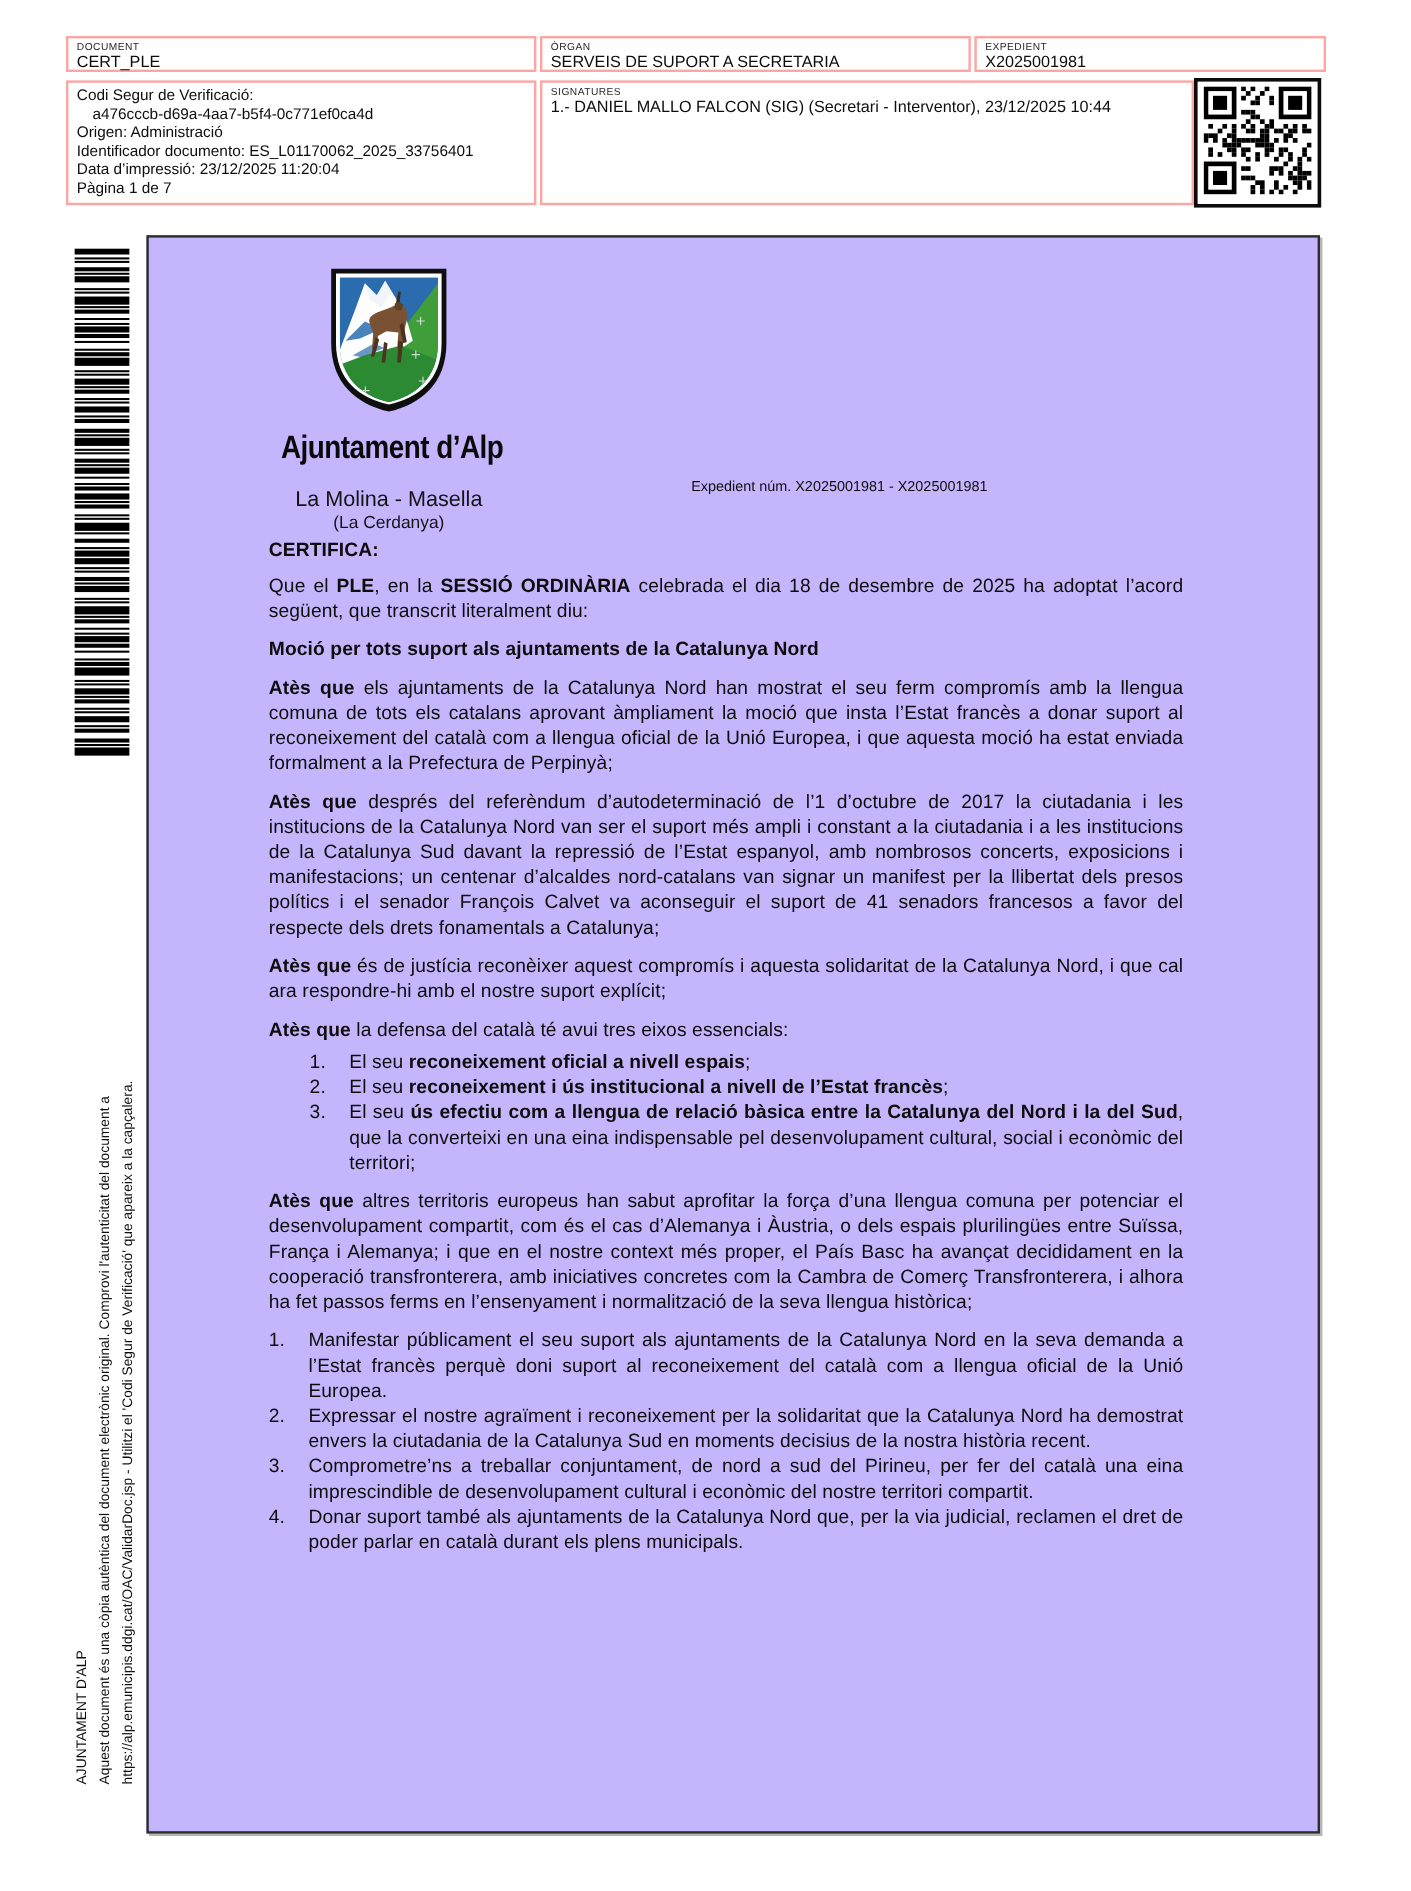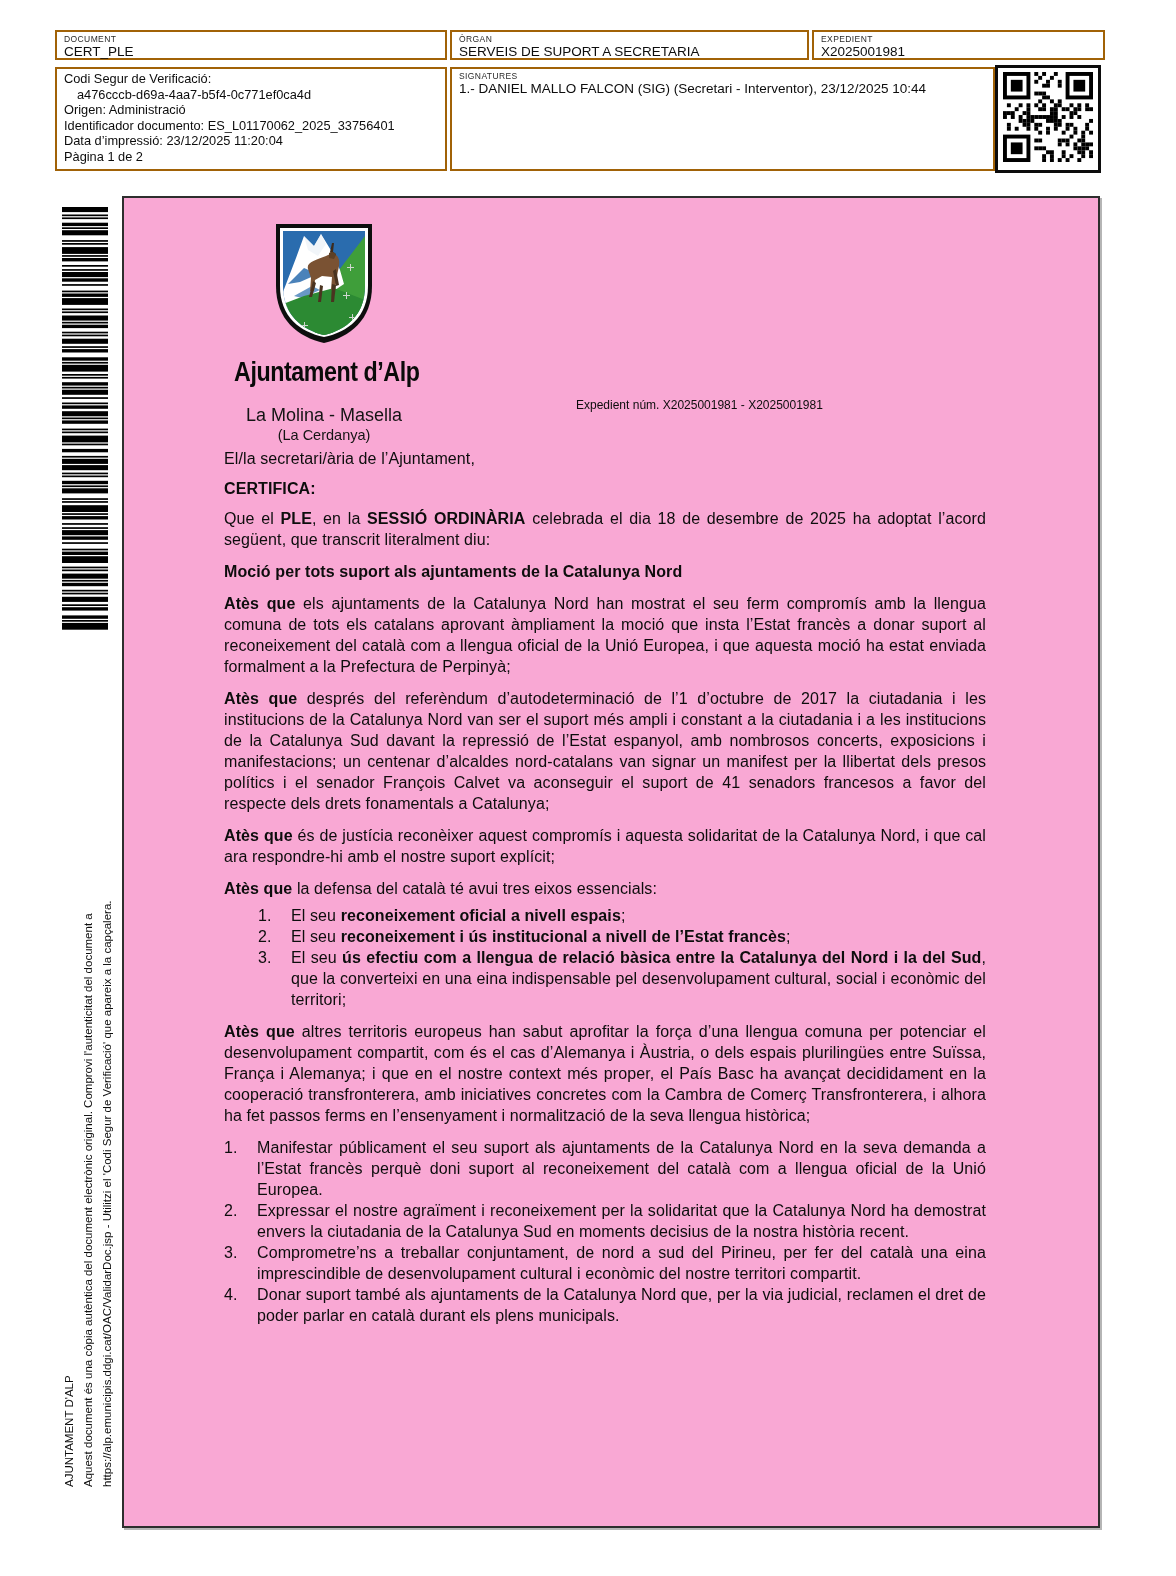--- a/index.html
+++ b/index.html
@@ -1,29 +1,29 @@
 <!DOCTYPE html>
 <html><head>
 <meta charset="utf-8">
 <style>
   html,body{margin:0;padding:0;background:#ffffff;}
   body{width:1176px;height:1576px;position:relative;font-family:"Liberation Sans",sans-serif;color:#111;}
   
-  .hcell{position:absolute;border:2px solid #a16207;background:#fff;padding:2px 7px 1px 7px;box-sizing:border-box;}
+  .hcell{position:absolute;border:2px solid #fca5a5;background:#fff;padding:2px 7px 1px 7px;box-sizing:border-box;}
   .hlabel{font-size:8.5px;letter-spacing:.4px;color:#2a2a2a;line-height:10px;}
   .hvalue{font-size:13.5px;line-height:15px;color:#0d0d0d;}
   .verif{font-size:12.8px;line-height:15.6px;color:#0d0d0d;}
   .verif .ind{padding-left:13px;}
   .qrbox{position:absolute;left:995px;top:65px;width:106px;height:108px;border:3px solid #0c0c0c;box-sizing:border-box;background:#fff;display:flex;align-items:center;justify-content:center;}
   
   .barcode{position:absolute;left:62px;top:207px;width:46px;height:430px;}
   .side-outer{position:absolute;left:60px;top:1487px;width:0;height:0;}
   .side-inner{transform:rotate(-90deg);transform-origin:0 0;width:800px;font-size:11.5px;line-height:19px;color:#0d0d0d;white-space:nowrap;}
   
-  .frame{position:absolute;left:122px;top:196px;width:978px;height:1332px;border:2px solid #2e2e2e;box-sizing:border-box;background:#f9a8d4;box-shadow:2px 2px 0 rgba(120,120,120,.55);padding-left:20px;}
+  .frame{position:absolute;left:122px;top:196px;width:978px;height:1332px;border:2px solid #2e2e2e;box-sizing:border-box;background:#c4b5fd;box-shadow:2px 2px 0 rgba(120,120,120,.55);padding-left:20px;}
   .logo-block{position:absolute;left:95px;top:24px;width:210px;text-align:center;}
   .logo-title{font-size:27px;font-weight:bold;color:#0a0a0a;margin-top:9px;}
   .logo-title>span{display:inline-block;transform:scaleX(.86);transform-origin:center;letter-spacing:-.5px;white-space:nowrap;}
   .logo-sub1{font-size:18px;color:#141414;margin-top:17px;}
   .logo-sub2{font-size:14.5px;color:#141414;margin-top:1px;}
   .expedient{position:absolute;left:452px;top:200px;font-size:12px;color:#0d0d0d;white-space:nowrap;}
   
   .doc-body{position:absolute;left:100px;top:250px;width:762px;font-size:16px;line-height:21px;letter-spacing:.1px;color:#0d0d0d;}
   .doc-body p{margin:0 0 11px 0;text-align:justify;}
   .doc-body p.nj{text-align:left;}
@@ -52,21 +52,21 @@
   <div class="hlabel">EXPEDIENT</div>
   <div class="hvalue">X2025001981</div>
 </div>
 
 <div class="hcell verif" style="left:55px;top:67px;width:392px;height:104px;">
   <div>Codi Segur de Verificació:</div>
   <div class="ind">a476cccb-d69a-4aa7-b5f4-0c771ef0ca4d</div>
   <div>Origen: Administració</div>
   <div>Identificador documento: ES_L01170062_2025_33756401</div>
   <div>Data d’impressió: 23/12/2025 11:20:04</div>
-  <div>Pàgina 1 de 2</div>
+  <div>Pàgina 1 de 7</div>
 </div>
 <div class="hcell" style="left:450px;top:67px;width:545px;height:104px;">
   <div class="hlabel">SIGNATURES</div>
   <div class="hvalue">1.- DANIEL MALLO FALCON (SIG) (Secretari - Interventor), 23/12/2025 10:44</div>
 </div>
 <div class="qrbox">
     <span id="qr-target"><svg width="90" height="90" viewBox="0 0 92 92">
         <rect x="32" y="0" width="4" height="4" fill="#000"></rect>
         <rect x="40" y="0" width="4" height="4" fill="#000"></rect>
         <rect x="52" y="0" width="4" height="4" fill="#000"></rect>
@@ -348,21 +348,20 @@
       </g>
     </svg>
     <div class="logo-title"><span>Ajuntament d’Alp</span></div>
     <div class="logo-sub1">La Molina - Masella</div>
     <div class="logo-sub2">(La Cerdanya)</div>
   </div>
 
   <div class="expedient">Expedient núm. X2025001981 - X2025001981</div>
 
   <div class="doc-body">
-    <p class="nj mb9">El/la secretari/ària de l’Ajuntament,</p>
     <p class="nj bold mb9">CERTIFICA:</p>
     <p><span>Que el </span><b>PLE</b><span>, en la </span><b>SESSIÓ ORDINÀRIA</b><span> celebrada el dia 18 de desembre de 2025 ha adoptat l’acord següent, que transcrit literalment diu:</span></p>
     <p class="nj bold">Moció per tots suport als ajuntaments de la Catalunya Nord</p>
     <p><b>Atès que</b><span> els ajuntaments de la Catalunya Nord han mostrat el seu ferm compromís amb la llengua comuna de tots els catalans aprovant àmpliament la moció que insta l’Estat francès a donar suport al reconeixement del català com a llengua oficial de la Unió Europea, i que aquesta moció ha estat enviada formalment a la Prefectura de Perpinyà;</span></p>
     <p><b>Atès que</b><span> després del referèndum d’autodeterminació de l’1 d’octubre de 2017 la ciutadania i les institucions de la Catalunya Nord van ser el suport més ampli i constant a la ciutadania i a les institucions de la Catalunya Sud davant la repressió de l’Estat espanyol, amb nombrosos concerts, exposicions i manifestacions; un centenar d’alcaldes nord-catalans van signar un manifest per la llibertat dels presos polítics i el senador François Calvet va aconseguir el suport de 41 senadors francesos a favor del respecte dels drets fonamentals a Catalunya;</span></p>
     <p><b>Atès que</b><span> és de justícia reconèixer aquest compromís i aquesta solidaritat de la Catalunya Nord, i que cal ara respondre-hi amb el nostre suport explícit;</span></p>
     <p class="nj mb6"><b>Atès que</b><span> la defensa del català té avui tres eixos essencials:</span></p>
 
     <div class="list indent">
       <div class="li">

